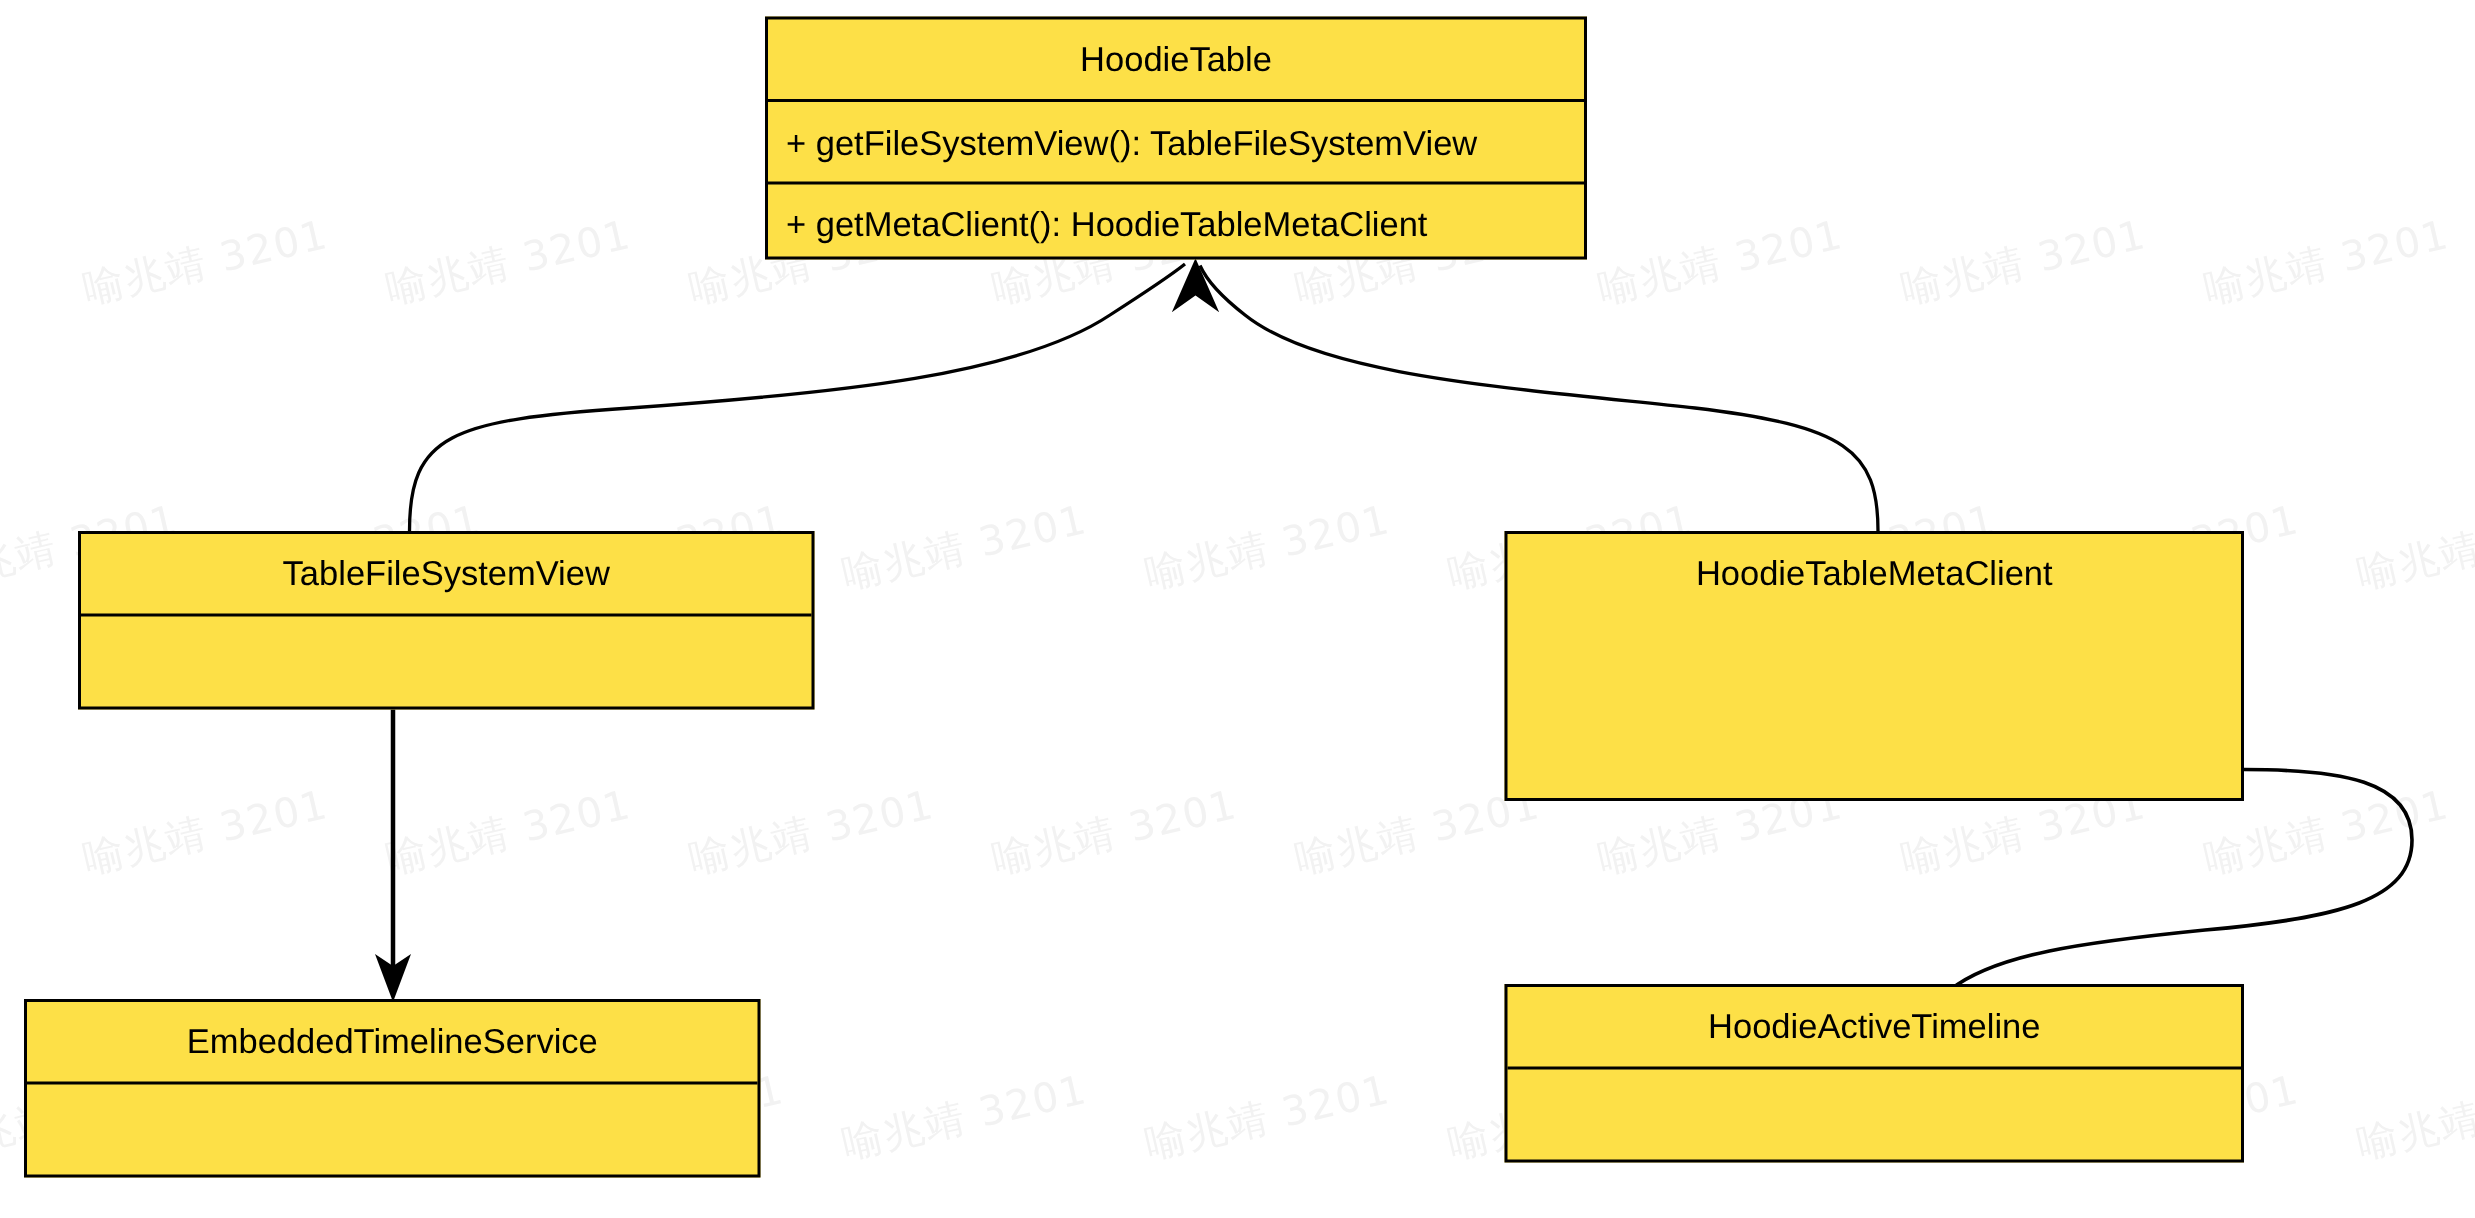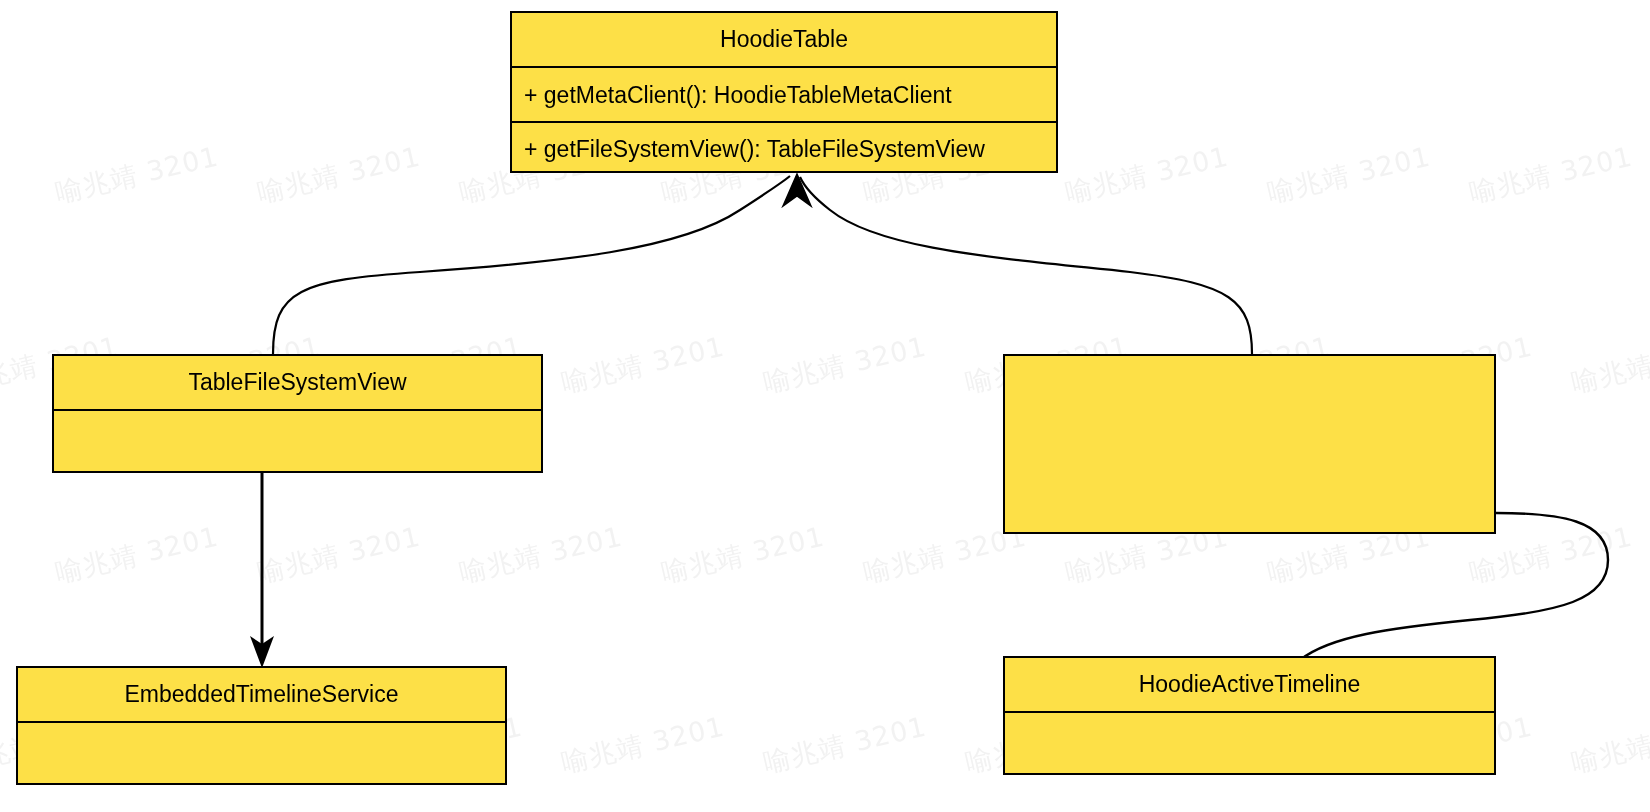--- a/index.html
+++ b/index.html
@@ -175,31 +175,32 @@
 
     <g>
       <path d="M 1496,513 C 1560,513 1608,520 1608,560 C 1608,600 1560,612 1470,620 C 1390,628 1330,636 1300,660 C 1290,668 1283,676 1278,682" fill="none" stroke="#000000" stroke-width="2.4"></path>
       <path d="M 1272,692 L 1262,658 L 1274,668 L 1288,660 Z" fill="#000000"></path>
     </g>
   </svg>
 
   <div class="uml-class" id="class-hoodie-table">
     <div class="uml-title">HoodieTable</div>
     <div class="uml-compartment">
+      <div class="uml-member">+ getFileSystemView(): TableFileSystemView</div>
       <div class="uml-member">+ getMetaClient(): HoodieTableMetaClient</div>
-      <div class="uml-member">+ getFileSystemView(): TableFileSystemView</div>
     </div>
   </div>
 
   <div class="uml-class" id="class-table-file-system-view">
     <div class="uml-title">TableFileSystemView</div>
     <div class="uml-compartment uml-empty"></div>
   </div>
 
   <div class="uml-class" id="class-hoodie-table-meta-client">
+    <div class="uml-title">HoodieTableMetaClient</div>
   </div>
 
   <div class="uml-class" id="class-embedded-timeline-service">
     <div class="uml-title">EmbeddedTimelineService</div>
     <div class="uml-compartment uml-empty"></div>
   </div>
 
   <div class="uml-class" id="class-hoodie-active-timeline">
     <div class="uml-title">HoodieActiveTimeline</div>
     <div class="uml-compartment uml-empty"></div>

